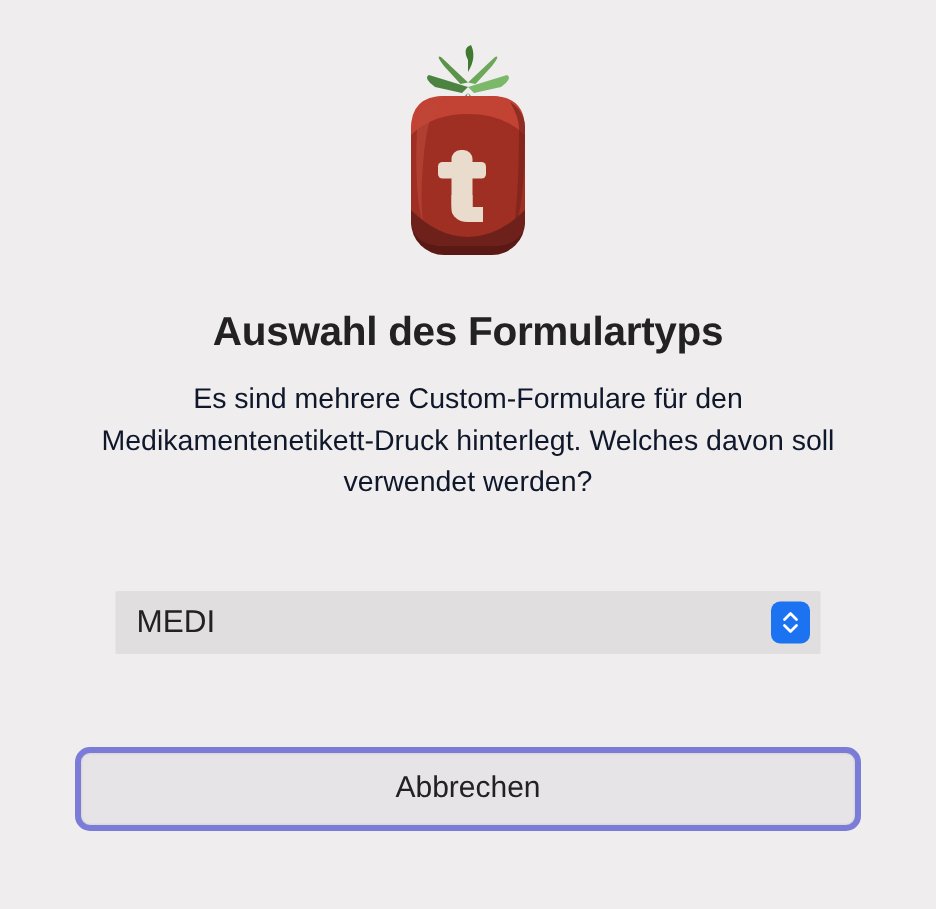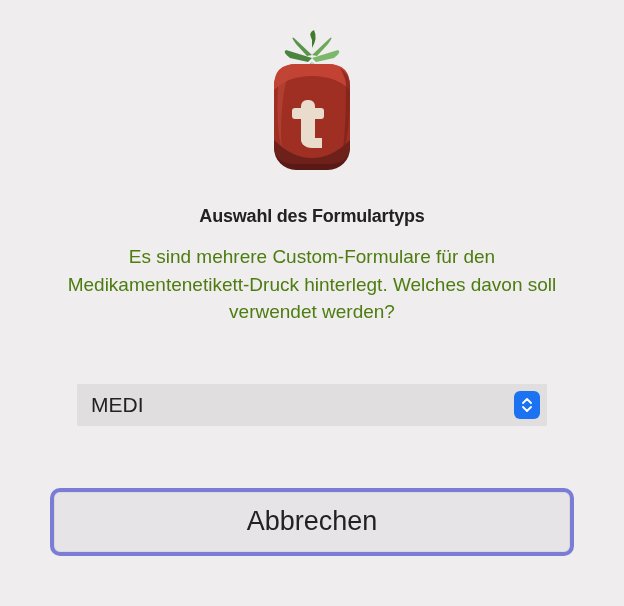--- a/index.html
+++ b/index.html
@@ -17,30 +17,30 @@
       align-items: center;
       padding: 20px 50px 40px 50px;
     }
     .icon-wrap {
       margin-top: 10px;
       margin-bottom: 18px;
       display: flex;
       justify-content: center;
     }
     .title {
-      font-size: 18px;
+      font-size: 27px;
       font-weight: 700;
       color: #222;
       text-align: center;
       margin: 8px 0 16px 0;
       letter-spacing: -0.2px;
     }
     .description {
       font-size: 19px;
-      color: #4d7c0f;
+      color: #0f172a;
       text-align: center;
       line-height: 1.45;
       max-width: 520px;
       margin-bottom: 58px;
     }
     .select-wrap {
       width: 100%;
       max-width: 470px;
       margin-bottom: 62px;
       position: relative;
@@ -75,23 +75,23 @@
     }
     .button-row {
       width: 100%;
       max-width: 540px;
       display: flex;
       gap: 20px;
       justify-content: center;
     }
     .btn {
       flex: 1;
-      height: 68px;
+      height: 56px;
       border-radius: 10px;
-      font-size: 27px;
+      font-size: 20px;
       font-weight: 400;
       display: flex;
       align-items: center;
       justify-content: center;
       border: none;
       cursor: default;
     }
     .btn-cancel {
       background: #e6e4e6;
       color: #222;

